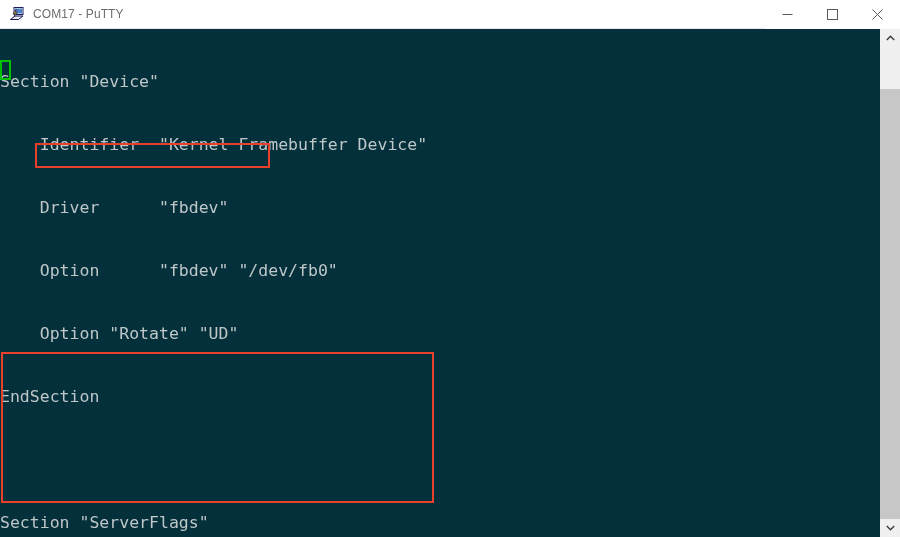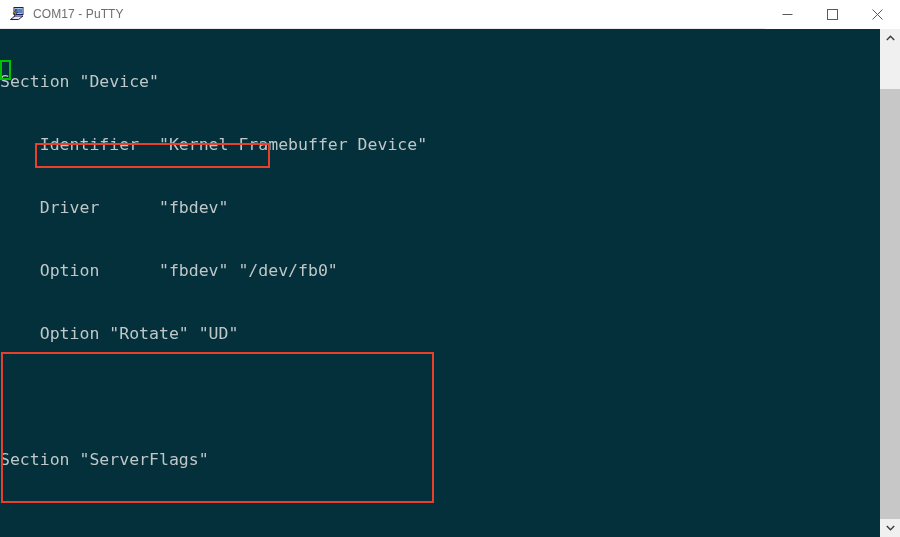--- a/index.html
+++ b/index.html
@@ -203,20 +203,21 @@
     </div>
   </div>
 
   <div id="terminal">
     <div id="screen">
       <div class="trow">Section "Device"</div>
       <div class="trow">    Identifier  "Kernel Framebuffer Device"</div>
       <div class="trow">    Driver      "fbdev"</div>
       <div class="trow">    Option      "fbdev" "/dev/fb0"</div>
       <div class="trow">    Option "Rotate" "UD"</div>
+      <div class="trow">EndSection</div>
       <div class="trow"></div>
       <div class="trow">Section "ServerFlags"</div>
       
       
       
       
       
       
       
       

